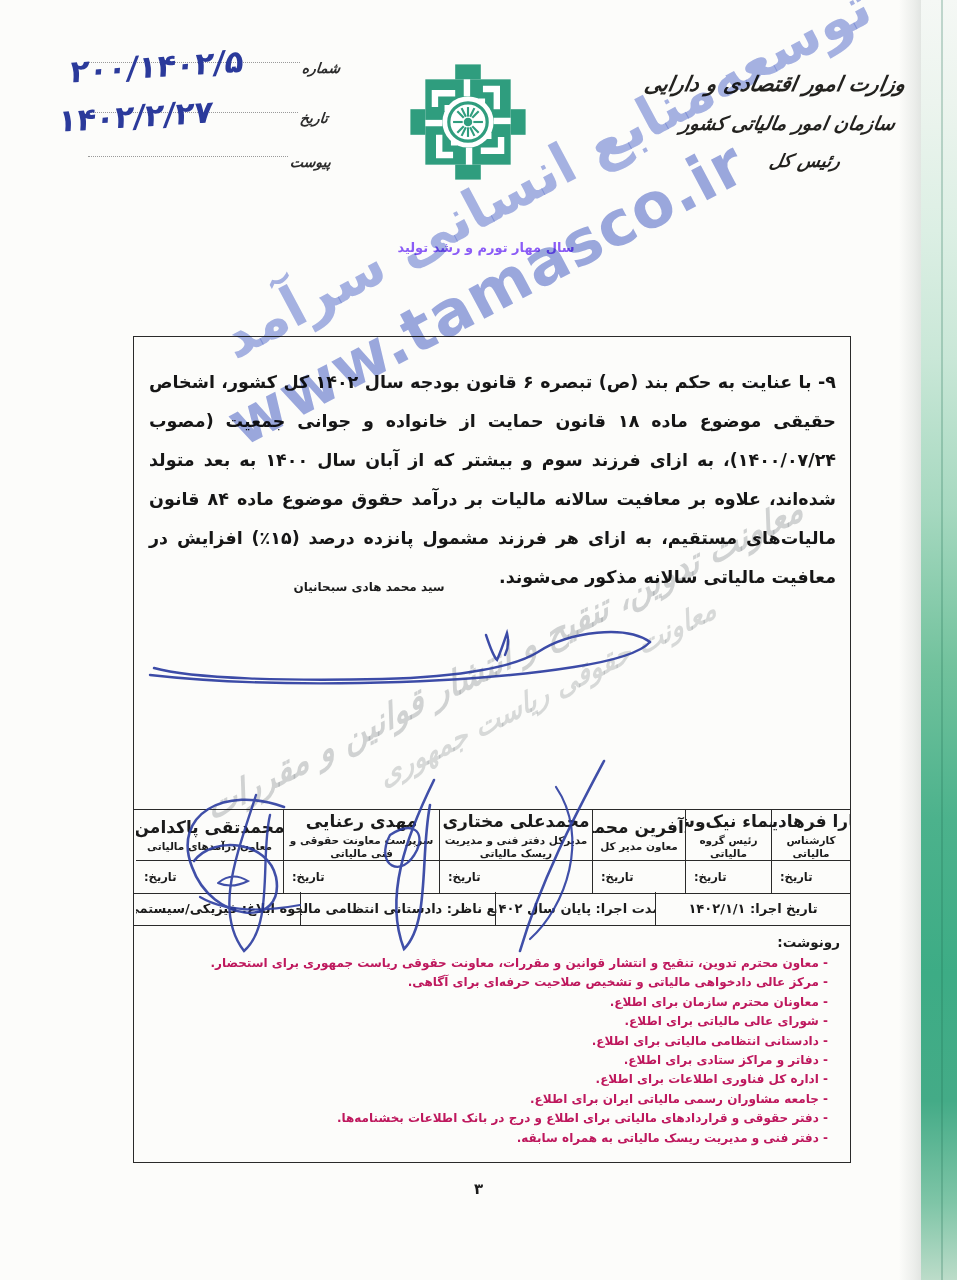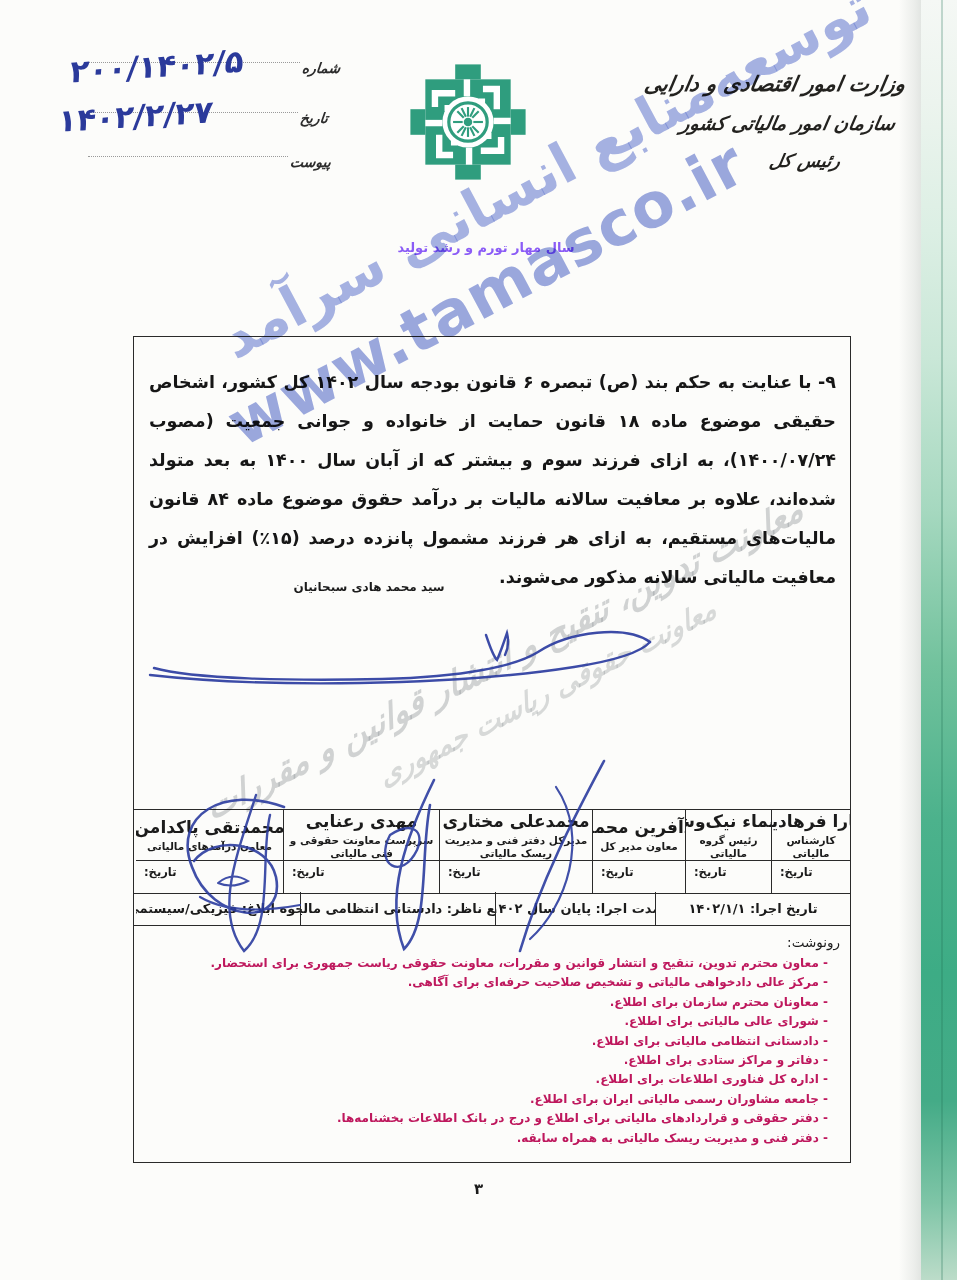--- a/index.html
+++ b/index.html
@@ -96,36 +96,36 @@
     box-sizing:border-box;
   }
   .sig-cell{
     border-left:1.4px solid #2a2a2a; direction:rtl;
     display:flex; flex-direction:column; justify-content:center; align-items:center;
     padding:2px 3px; box-sizing:border-box; overflow:hidden;
   }
   .sig-cell.lastcol{ border-left:none; }
   .sig-cell .nm{ font-size:17px; font-weight:bold; white-space:nowrap; }
   .sig-cell .rl{ font-size:10.5px; font-weight:600; text-align:center; line-height:13px; margin-top:3px; }
-  .sig-cell.date{ border-top:1.4px solid #2a2a2a; align-items:flex-end; justify-content:flex-start; padding:4px 8px; }
+  .sig-cell.date{ border-top:1.4px solid #2a2a2a; align-items:flex-end; justify-content:center; padding:4px 8px; }
   .sig-cell.date .dt{ font-size:11.5px; font-weight:bold; }
   
   .exec-row{
     position:absolute; left:0; top:555px; width:716px; height:34px;
     display:grid; grid-template-columns:195px 160px 195px 164px; direction:rtl;
     border-bottom:1.5px solid #2a2a2a; box-sizing:border-box;
   }
   .exec-cell{
     border-left:1.4px solid #2a2a2a; display:flex; align-items:center; justify-content:center;
     font-size:13px; font-weight:bold; direction:rtl; white-space:nowrap; overflow:hidden;
   }
   .exec-cell.lastcol{ border-left:none; }
   
   .cc{ position:absolute; left:0; top:589px; width:716px; direction:rtl; }
-  .cc-title{ font-size:13.5px; font-weight:normal; margin:8px 10px 4px 0; }
+  .cc-title{ font-size:13.5px; font-weight:bold; margin:8px 10px 4px 0; }
   .cc-item{
     font-size:12px; font-weight:bold; line-height:19.4px; margin-right:22px;
     direction:rtl; color:#be185d;
   }
   .cc-item::before{ content:"-  "; }
   .page-number{
     position:absolute; left:0; top:1180px; width:957px; text-align:center;
     font-size:15px; font-weight:bold;
   }
 </style>

